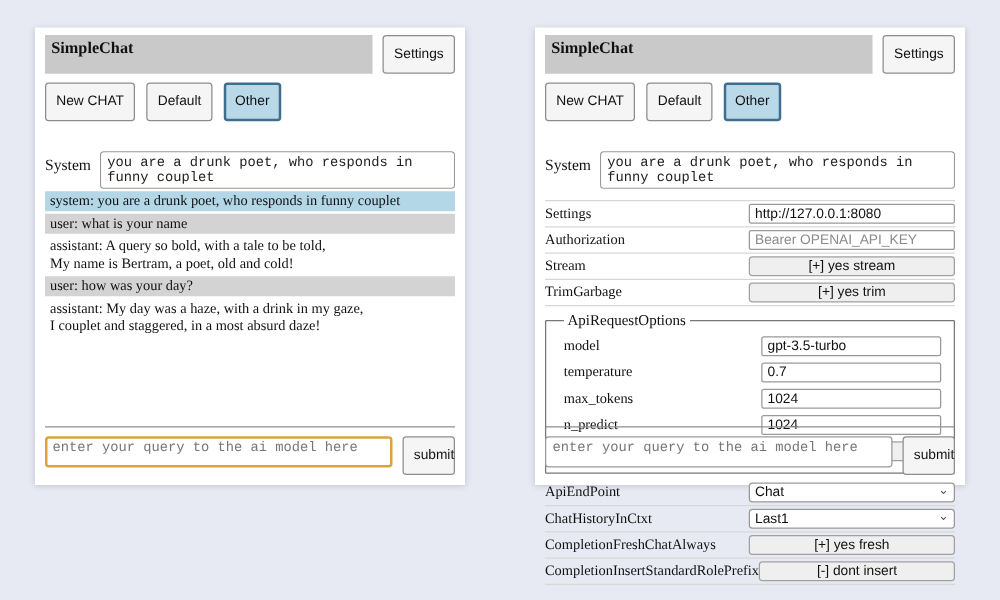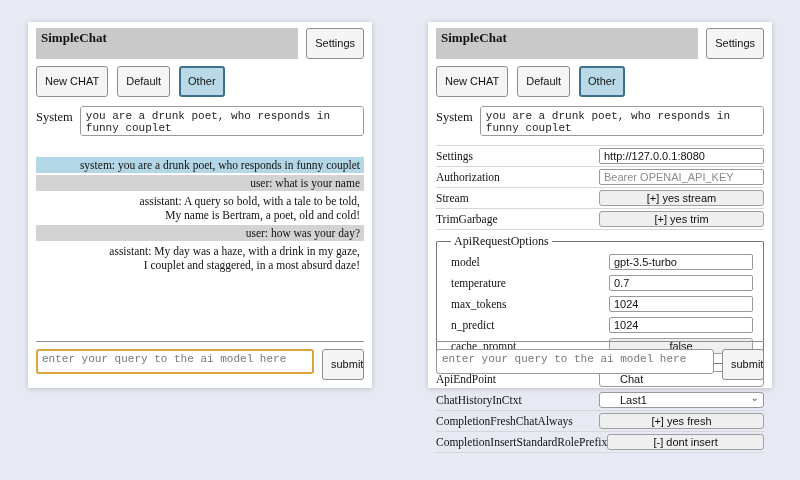--- a/index.html
+++ b/index.html
@@ -25,30 +25,30 @@
   .btn{
     font-family:"Liberation Sans", sans-serif;font-size:11px;
     background:#f5f5f5;border:1px solid #8d8d8d;border-radius:3px;
     padding:8px 8px;color:#111;line-height:13px;cursor:pointer;
   }
   .btn.active{
     background:#b9d9e8;border:2px solid #3f6f8e;padding:1px 7px;
   }
   .session-row{display:flex;gap:9px;margin-top:7px;}
 
-  .system-row{display:flex;gap:7px;margin-top:9px;align-items:flex-start;}
+  .system-row{display:flex;gap:7px;margin-top:24px;align-items:flex-start;}
   .system-label{font-size:12.5px;padding-top:4px;}
   .system-textarea{
     flex:1;height:22px;resize:none;
     font-family:"Liberation Mono", monospace;font-size:11px;
     border:1px solid #999;border-radius:3px;padding:3px 5px;color:#222;
     outline:none;
   }
 
-  .chat-area{margin-top:21px;text-align:right;}
+  .chat-area{margin-top:2px;}
   .msg{
     font-size:11.5px;line-height:1.22;padding:1px 4px;margin-bottom:2px;
     white-space:pre-line;
   }
   .msg.system{background:#b3d7e6;}
   .msg.user{background:#d3d3d3;}
   .msg.assistant{background:transparent;}
 
   .settings-list{margin-top:9px;border-top:1px solid #d7d7d7;}
   .srow{
@@ -64,21 +64,21 @@
     border:1px solid #999;border-radius:2px;height:16px;padding:0 4px;
     color:#111;outline:none;
   }
   input.text-input::placeholder{color:#8b8b8b;}
   button.toggle-btn{
     background:#efefef;border:1px solid #a0a0a0;border-radius:3px;
     height:16px;line-height:13px;padding:0;text-align:center;cursor:pointer;color:#111;
   }
   .select-wrap{
     position:relative;height:16px;border:1px solid #999;border-radius:3px;
-    background:#fff;display:flex;align-items:center;padding:0 20px;cursor:pointer;
+    background:#fff;display:flex;align-items:center;padding:0 4px;cursor:pointer;
   }
   .select-value{font-family:"Liberation Sans", sans-serif;font-size:11px;}
   .chevron{
     position:absolute;right:4px;top:-1px;font-size:10px;color:#555;
     font-family:"Liberation Sans", sans-serif;
   }
 
   .aro-fieldset{
     border:1px solid #777;border-radius:1px;margin:4px 0 5px 0;
     padding:2px 10px 6px 14px;

